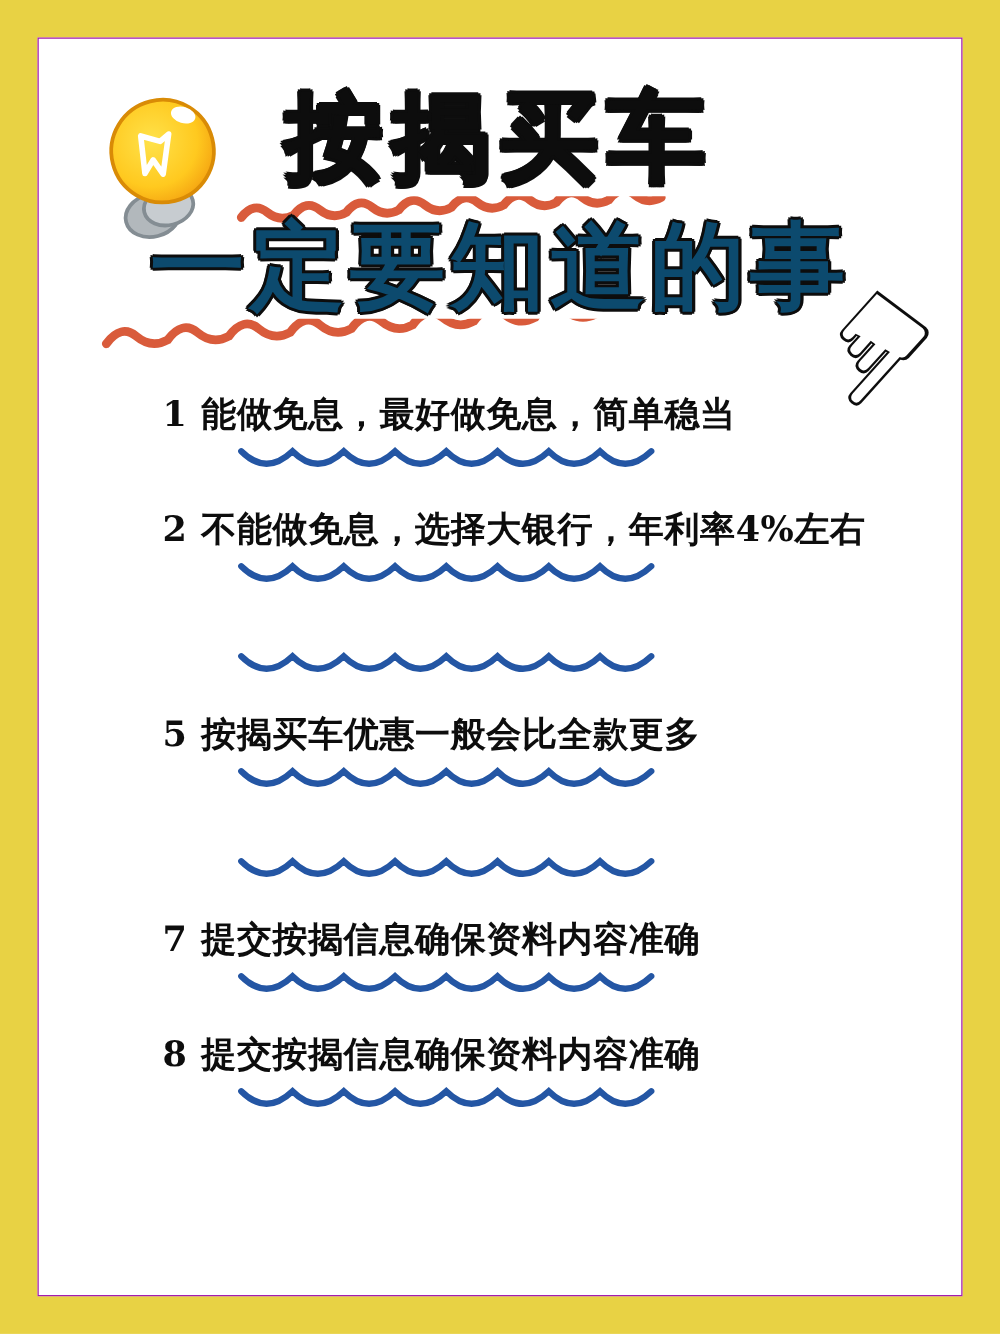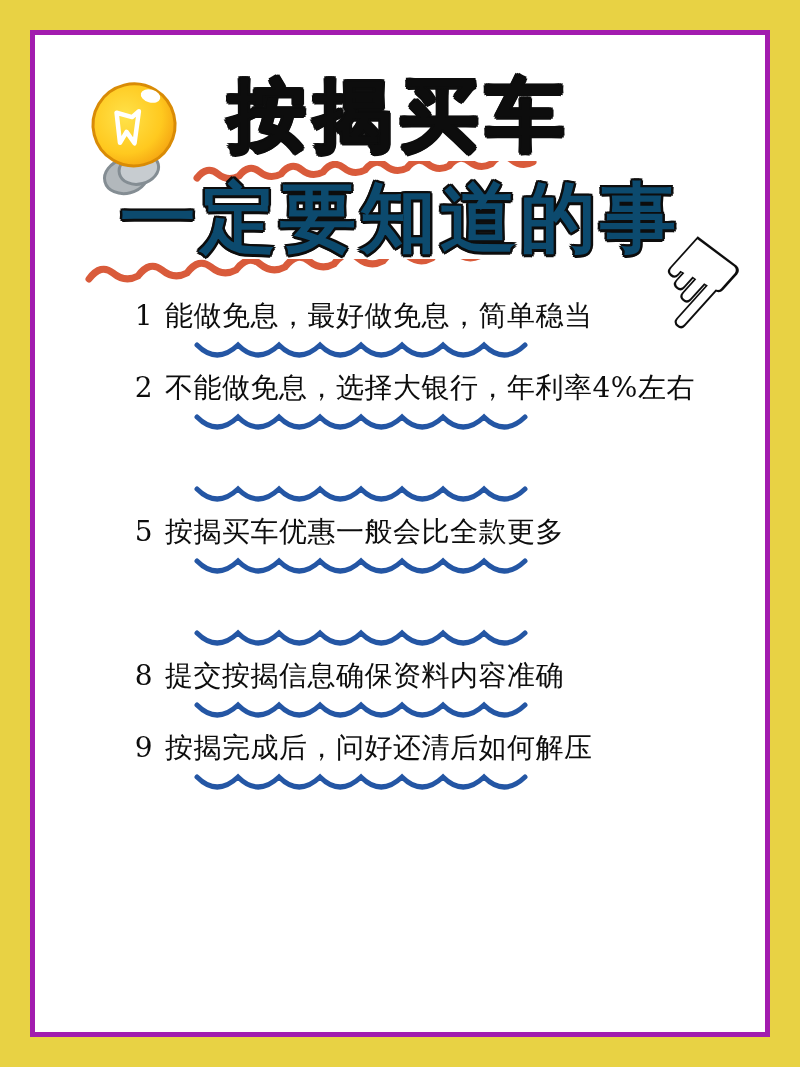--- a/index.html
+++ b/index.html
@@ -10,21 +10,21 @@
   .poster {
     position:relative;
     width:800px; height:1067px;
     background:#e8d244;
     overflow:hidden;
   }
   .card {
     position:absolute; left:30px; top:30px;
     width:740px; height:1007px;
     background:#ffffff;
-    border:5px solid #a21caf;
+    border:1px solid #a21caf;
     box-sizing:border-box;
   }
   
   .bulb {
     position:absolute; left:48px; top:38px;
     width:104px; height:128px;
   }
   .title-line1 {
     position:absolute; top:32px; left:0;
     width:100%; text-align:center;
@@ -63,25 +63,26 @@
     list-style:none; margin:0; padding:0;
   }
   .tip {
     position:relative;
     height:72px;
     padding-left:96px;
     box-sizing:border-box;
   }
   .tip-line {
     font-family:"DejaVu Serif", "Liberation Serif", serif;
-    font-weight:normal;
+    font-weight:bold;
     font-size:28px; line-height:38px;
     color:#0d0d0d;
     white-space:nowrap;
     letter-spacing:0.5px;
+    margin-top:20px;
   }
   .tip-num {
     display:inline-block;
     width:26px;
     margin-right:8px;
     text-align:center;
   }
   .wave-blue {
     position:absolute; left:158px; top:40px;
   }
@@ -152,30 +153,30 @@
             <path d="M4 8 Q24 28 45 8 Q65 28 86 8 Q106 28 127 8 Q147 28 168 8 Q188 28 209 8 Q229 28 250 8 Q270 28 291 8 Q311 28 332 8" fill="none" stroke="#2456a4" stroke-width="5" stroke-linecap="round"></path>
           </svg>
       </li>
 
       <li class="tip">
         <svg class="wave-blue" width="336" height="28" viewBox="0 0 336 28">
             <path d="M4 8 Q24 28 45 8 Q65 28 86 8 Q106 28 127 8 Q147 28 168 8 Q188 28 209 8 Q229 28 250 8 Q270 28 291 8 Q311 28 332 8" fill="none" stroke="#2456a4" stroke-width="5" stroke-linecap="round"></path>
           </svg>
       </li>
 
+      <li class="tip">
+        <div class="tip-line"><span class="tip-num">7</span><span class="tip-text">提交按揭信息确保资料内容准确</span></div>
+        <svg class="wave-blue" width="336" height="28" viewBox="0 0 336 28">
+            <path d="M4 8 Q24 28 45 8 Q65 28 86 8 Q106 28 127 8 Q147 28 168 8 Q188 28 209 8 Q229 28 250 8 Q270 28 291 8 Q311 28 332 8" fill="none" stroke="#2456a4" stroke-width="5" stroke-linecap="round"></path>
+          </svg>
+      </li>
 
       <li class="tip">
         <div class="tip-line"><span class="tip-num">8</span><span class="tip-text">提交按揭信息确保资料内容准确</span></div>
         <svg class="wave-blue" width="336" height="28" viewBox="0 0 336 28">
             <path d="M4 8 Q24 28 45 8 Q65 28 86 8 Q106 28 127 8 Q147 28 168 8 Q188 28 209 8 Q229 28 250 8 Q270 28 291 8 Q311 28 332 8" fill="none" stroke="#2456a4" stroke-width="5" stroke-linecap="round"></path>
           </svg>
       </li>
 
-      <li class="tip">
-        <div class="tip-line"><span class="tip-num">9</span><span class="tip-text">按揭完成后，问好还清后如何解压</span></div>
-        <svg class="wave-blue" width="336" height="28" viewBox="0 0 336 28">
-            <path d="M4 8 Q24 28 45 8 Q65 28 86 8 Q106 28 127 8 Q147 28 168 8 Q188 28 209 8 Q229 28 250 8 Q270 28 291 8 Q311 28 332 8" fill="none" stroke="#2456a4" stroke-width="5" stroke-linecap="round"></path>
-          </svg>
-      </li>
 
     </ol>
   </div>
 </div>
 
 </body></html>

